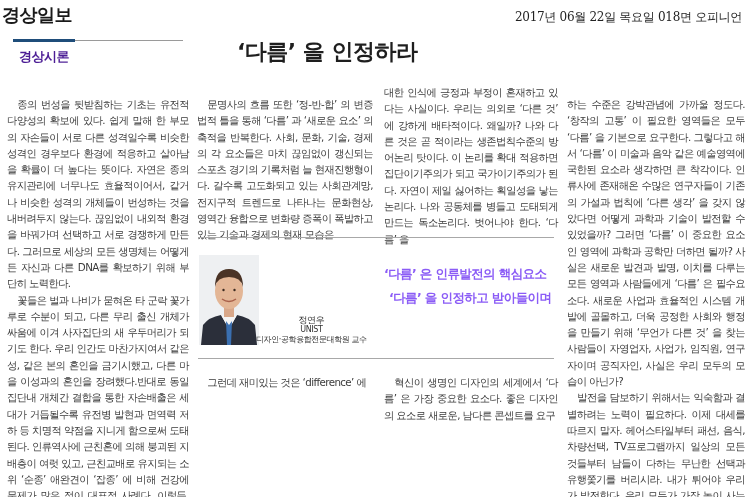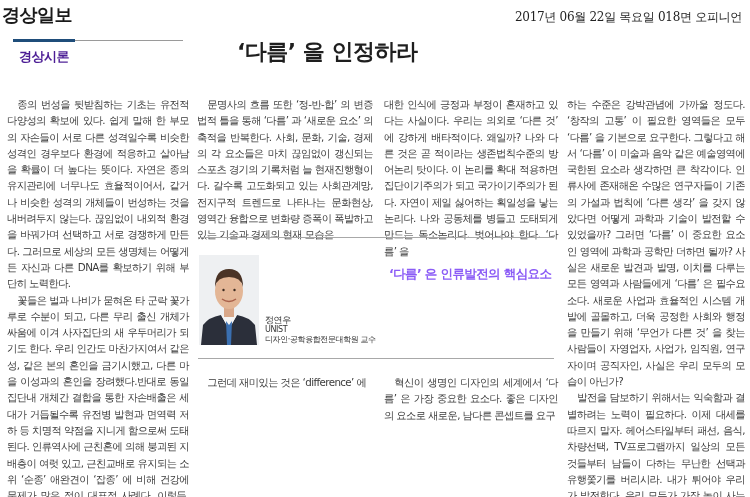--- a/index.html
+++ b/index.html
@@ -9,29 +9,29 @@
   .dateline { position: absolute; right: 8px; top: 9px; font-family: "DejaVu Serif", serif; font-size: 12px; color: #222; letter-spacing: -0.3px; }
   .section-rule { position: absolute; left: 13px; top: 40px; width: 170px; height: 1px; background: #9a9a9a; }
   .section-rule-accent { position: absolute; left: 13px; top: 39px; width: 62px; height: 3px; background: #1f4d7a; }
   .section-label { position: absolute; left: 19px; top: 48px; font-size: 13px; font-weight: bold; color: #4c1d95; letter-spacing: -0.5px; }
   .headline { position: absolute; left: 205px; top: 37px; font-size: 22px; font-weight: bold; color: #1e1e1e; letter-spacing: -0.5px; margin-left: 32px; }
   .col { position: absolute; font-family: "DejaVu Sans", sans-serif; font-size: 10.3px; line-height: 16.3px; color: #3a3a3a; text-align: justify; letter-spacing: -0.6px; }
   .col p { text-indent: 1em; }
   .col p.noindent { text-indent: 0; }
   .col1 { left: 7px; top: 96px; width: 182px; }
   .col2 { left: 197px; top: 96px; width: 176px; }
-  .col3 { left: 384px; top: 96px; width: 174px; }
+  .col3 { left: 384px; top: 84px; width: 174px; }
   .col4 { left: 567px; top: 96px; width: 178px; }
   .col2b { left: 197px; top: 374px; width: 176px; }
   .col3b { left: 384px; top: 374px; width: 174px; }
   .hrule { position: absolute; left: 198px; width: 356px; height: 1px; background: #a8a8a8; }
   .hrule.top { top: 237px; }
   .hrule.bottom { top: 358px; }
   .photo { position: absolute; left: 199px; top: 255px; width: 60px; height: 90px; background: #f2f2f2; overflow: hidden; }
-  .byline { position: absolute; left: 265px; top: 315px; font-size: 8px; line-height: 10px; color: #333; letter-spacing: -0.4px; }
+  .byline { position: absolute; left: 256px; top: 315px; font-size: 8px; line-height: 10px; color: #333; letter-spacing: -0.4px; text-align: center; }
   .byline .name { font-size: 9px; }
   .pullquote { position: absolute; left: 384px; top: 262px; width: 175px; font-size: 12.5px; line-height: 24px; font-weight: bold; color: #8b5cf6; letter-spacing: -0.6px; }
   .pullquote div:last-child { padding-left: 5px; }
   .u { text-decoration: underline; }
 </style>
 </head>
 <body>
 
 <div class="masthead">경상일보</div>
 <div class="dateline">2017년 06월 22일 목요일 018면 오피니언</div>
@@ -73,20 +73,21 @@
 </div>
 
 <div class="byline">
   <div class="name">정연우</div>
   <div>UNIST</div>
   <div>디자인·공학융합전문대학원 교수</div>
 </div>
 
 <div class="pullquote">
   <div>‘다름’ 은 인류발전의 핵심요소</div>
+  <div>‘다름’ 을 인정하고 받아들이며</div>
 </div>
 
 <div class="hrule bottom"></div>
 
 <div class="col col2b">
   <p>그런데 재미있는 것은 ‘difference’ 에</p>
 </div>
 
 <div class="col col3b">
   <p>혁신이 생명인 디자인의 세계에서 ‘다름’ 은 가장 중요한 요소다. 좋은 디자인의 요소로 새로운, 남다른 콘셉트를 요구</p>

